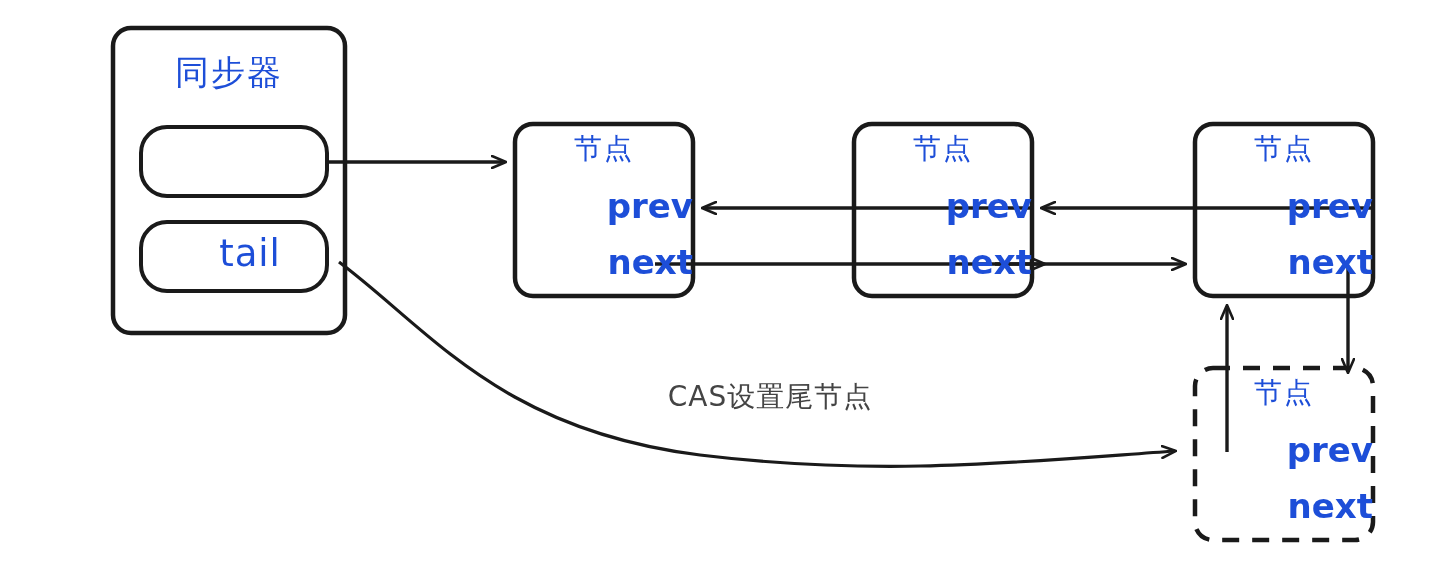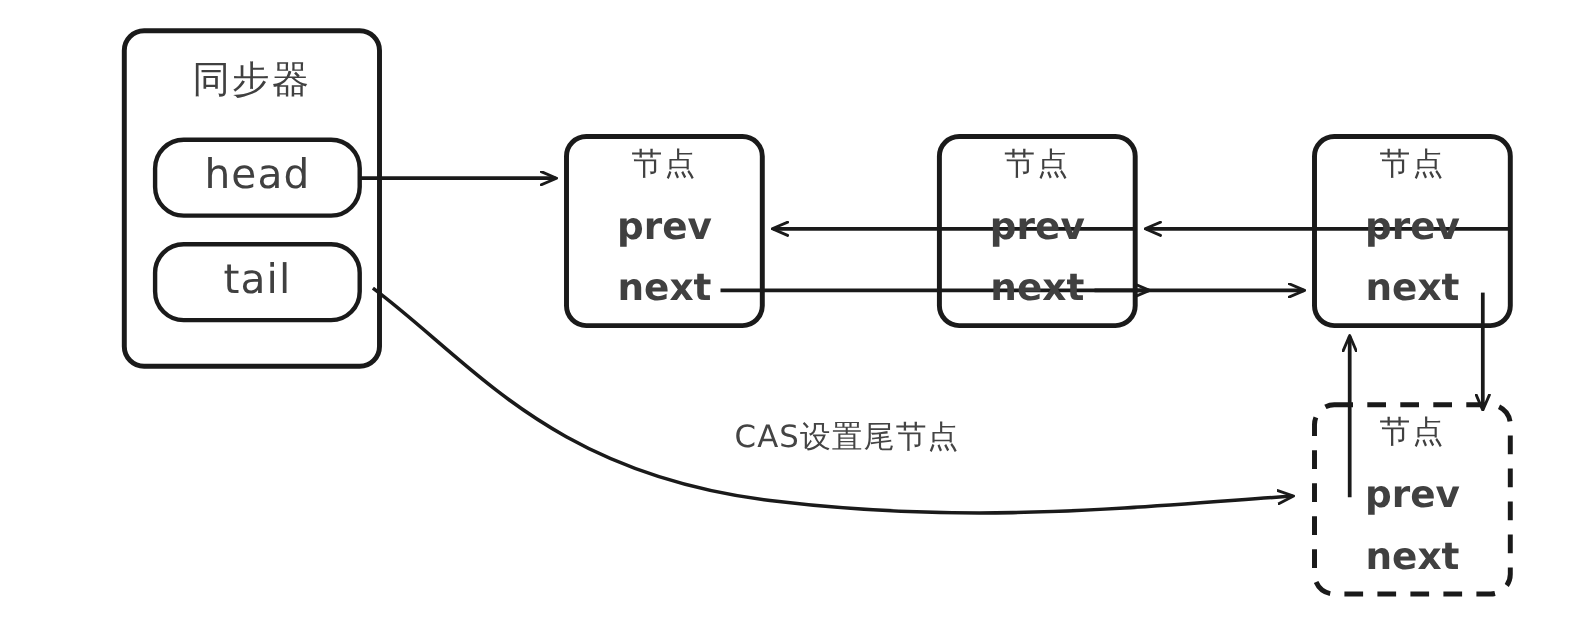--- a/index.html
+++ b/index.html
@@ -20,21 +20,21 @@
   svg.layer {
     position: absolute;
     top: 0;
     left: 0;
     width: 1444px;
     height: 564px;
   }
   .box-label {
     position: absolute;
     text-align: center;
-    color: #404040;
+    color: #1d4ed8;
     white-space: nowrap;
     pointer-events: none;
   }
   .cjk-title {
     font-family: "DejaVu Sans", "Liberation Sans", sans-serif;
     font-size: 34px;
     font-weight: 400;
     letter-spacing: 2px;
   }
   .pill-text {
@@ -47,20 +47,21 @@
     font-family: "DejaVu Sans", "Liberation Sans", sans-serif;
     font-size: 28px;
     font-weight: 400;
     letter-spacing: 2px;
   }
   .node-field {
     font-family: "DejaVu Sans", "Liberation Sans", sans-serif;
     font-size: 34px;
     font-weight: 700;
     letter-spacing: 0px;
+    text-align: right;
   }
   .cas-caption {
     font-family: "DejaVu Sans", "Liberation Sans", sans-serif;
     font-size: 28px;
     font-weight: 400;
     color: #444444;
     letter-spacing: 1px;
   }
 </style>
 </head>
@@ -136,23 +137,22 @@
     </g>
 
     <g>
       <path d="M 339 262 C 430 330, 500 430, 700 455 C 880 477, 1020 462, 1175 451" fill="none" stroke="#1a1a1a" stroke-width="3.2" marker-end="url(#arrowOpen)"></path>
     </g>
 
   </svg>
 
   <div class="box-label cjk-title" style="left:113px; top:50px; width:232px;">同步器</div>
 
-  <div class="box-label pill-text" style="left:141px; top:137px; width:186px;">head</div>
 
-  <div class="box-label pill-text" style="left:141px; top:232px; width:186px;text-align:center;">tail</div>
+  <div class="box-label pill-text" style="left:157px; top:232px; width:186px;text-align:center;">tail</div>
 
   <div class="box-label node-cjk" style="left:515px; top:130px; width:178px;">节点</div>
   <div class="box-label node-field" style="left:515px; top:186px; width:178px;">prev</div>
   <div class="box-label node-field" style="left:515px; top:242px; width:178px;">next</div>
 
   <div class="box-label node-cjk" style="left:854px; top:130px; width:178px;">节点</div>
   <div class="box-label node-field" style="left:854px; top:186px; width:178px;">prev</div>
   <div class="box-label node-field" style="left:854px; top:242px; width:178px;">next</div>
 
   <div class="box-label node-cjk" style="left:1195px; top:130px; width:178px;">节点</div>

